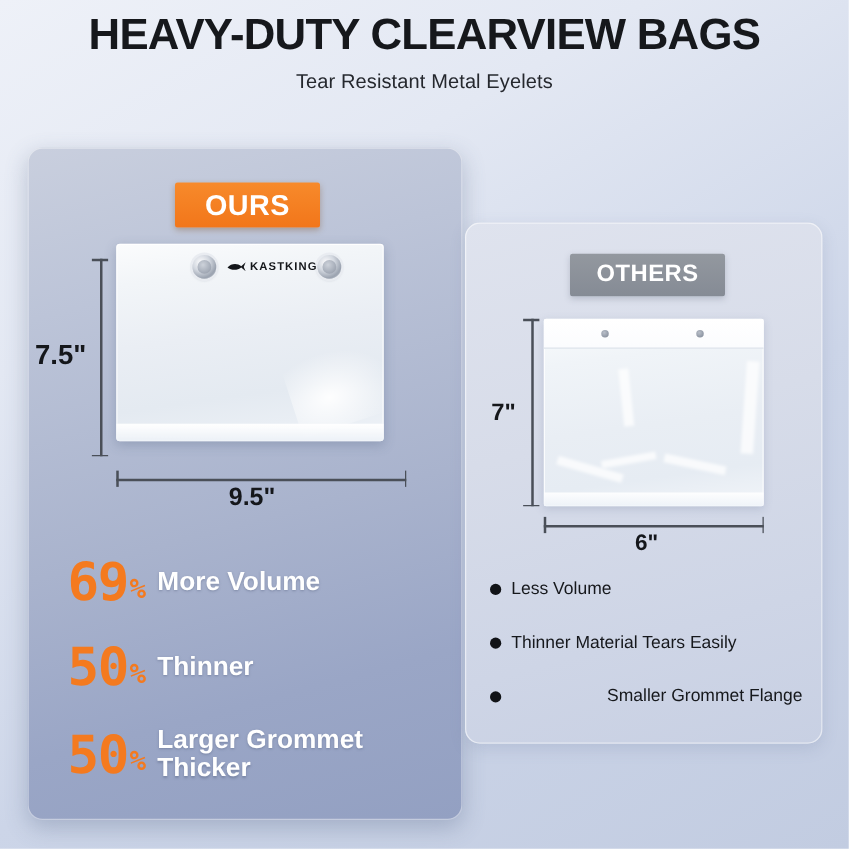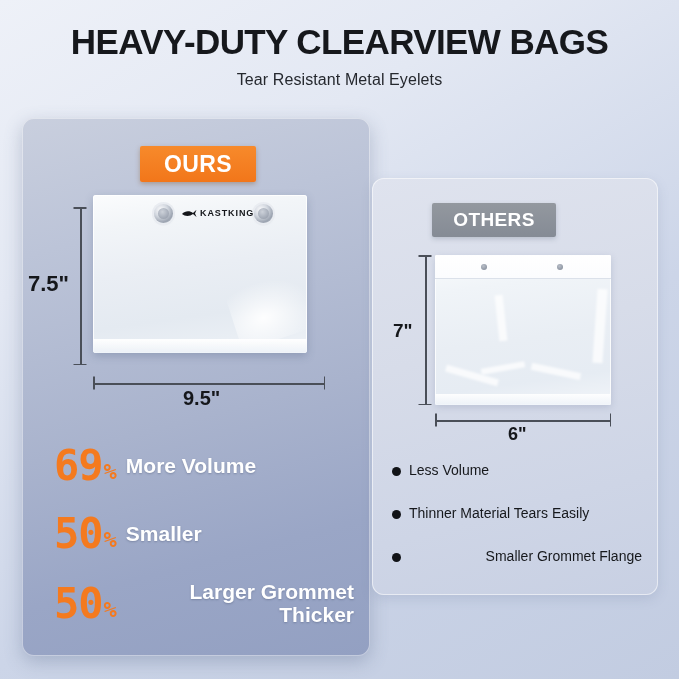--- a/index.html
+++ b/index.html
@@ -5,21 +5,21 @@
   * { margin:0; padding:0; box-sizing:border-box; }
   html, body { width:679px; height:679px; }
   body {
     font-family: "Liberation Sans", sans-serif;
     background: linear-gradient(150deg, #eef1f8 0%, #e3e8f3 28%, #ccd5e8 62%, #c2cce1 100%);
     position: relative;
     overflow: hidden;
   }
 
   
-  .header { position:absolute; left:0; top:22px; width:679px; text-align:center; }
+  .header { position:absolute; left:0; top:8px; width:679px; text-align:center; }
   .title {
     font-size: 35px; font-weight: 700; letter-spacing: -0.6px;
     color:#16181c; white-space:nowrap;
   }
   .subtitle {
     font-size: 16px; font-weight: 400; color:#25282e;
     margin-top: 9px; letter-spacing: 0.1px;
   }
 
   
@@ -41,21 +41,21 @@
     position:absolute; display:flex; align-items:center; justify-content:center;
     border-radius: 2px; color:#fff; font-weight:700;
   }
   .badge-ours {
     left:140px; top:146px; width:116px; height:36px;
     background: linear-gradient(180deg, #f78a2b 0%, #f2761a 100%);
     font-size: 23px; letter-spacing:0.4px;
     box-shadow: 0 2px 5px rgba(120,70,20,0.35);
   }
   .badge-others {
-    left:432px; top:203px; width:124px; height:34px;
+    left:456px; top:203px; width:124px; height:34px;
     background: linear-gradient(180deg, #93989f 0%, #858b95 100%);
     font-size: 19px; letter-spacing:0.4px;
     box-shadow: 0 2px 5px rgba(90,100,120,0.28);
   }
 
   
   .bag-ours {
     position:absolute; left:93px; top:195px; width:214px; height:158px;
     border-radius: 3px;
     background: linear-gradient(172deg, #fbfcfd 0%, #f2f5f8 18%, #eaeef4 45%, #e4eaf1 72%, #eef2f7 100%);
@@ -158,21 +158,20 @@
   }
   .stat-pct {
     font-family:"DejaVu Sans Mono", monospace;
     font-size: 22px; font-weight:700; color:#f47a1f;
     margin-left:1px; margin-top:12px; line-height:1;
   }
   .stat-text {
     font-size: 21px; font-weight:700; color:#ffffff;
     margin-left:9px; line-height:1.08;
     text-shadow: 0 1px 2px rgba(60,72,100,0.35);
-    text-align: right;
   }
 
   
   .bullets { position:absolute; left:392px; top:462px; width:250px; }
   .bullet { display:flex; align-items:flex-start; margin-bottom:26px; }
   .bullet:last-child { margin-bottom:0;justify-content:space-between; }
   .bullet-dot {
     width:9px; height:9px; border-radius:50%; background:#111317;
     margin-top:5px; margin-right:8px; flex:none;
   }
@@ -221,21 +220,21 @@
 
 <div class="stats">
   <div class="stat">
     <span class="stat-num">69</span>
     <span class="stat-pct">%</span>
     <span class="stat-text">More Volume</span>
   </div>
   <div class="stat">
     <span class="stat-num">50</span>
     <span class="stat-pct">%</span>
-    <span class="stat-text">Smaller</span>
+    <span class="stat-text">Thinner</span>
   </div>
   <div class="stat">
     <span class="stat-num">50</span>
     <span class="stat-pct">%</span>
     <span class="stat-text">Larger Grommet Thicker</span>
   </div>
 </div>
 
 <div class="panel-others"></div>
 

